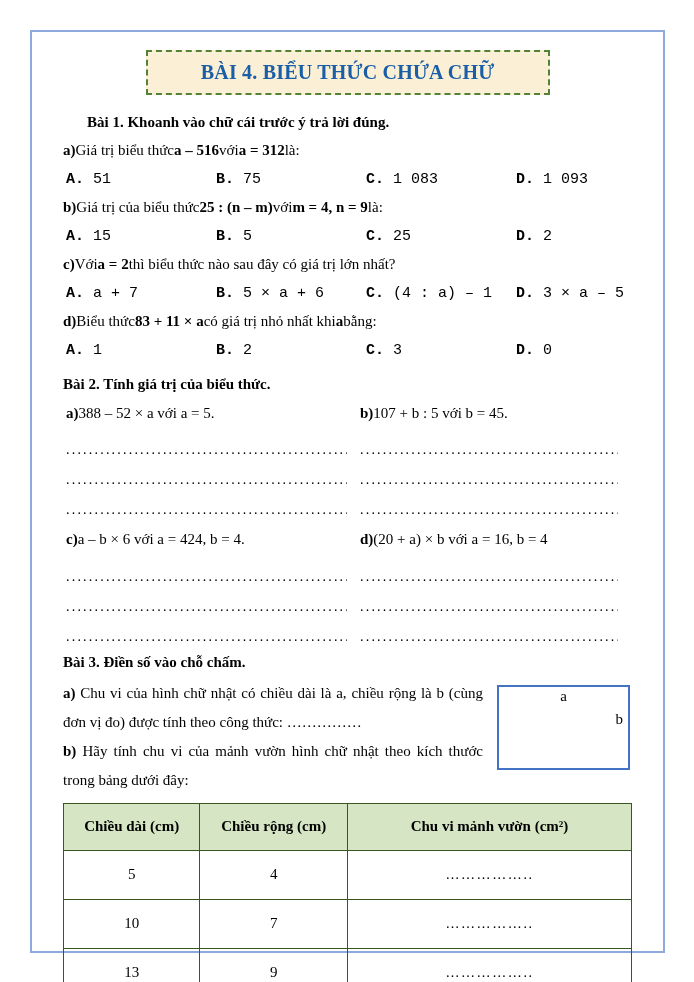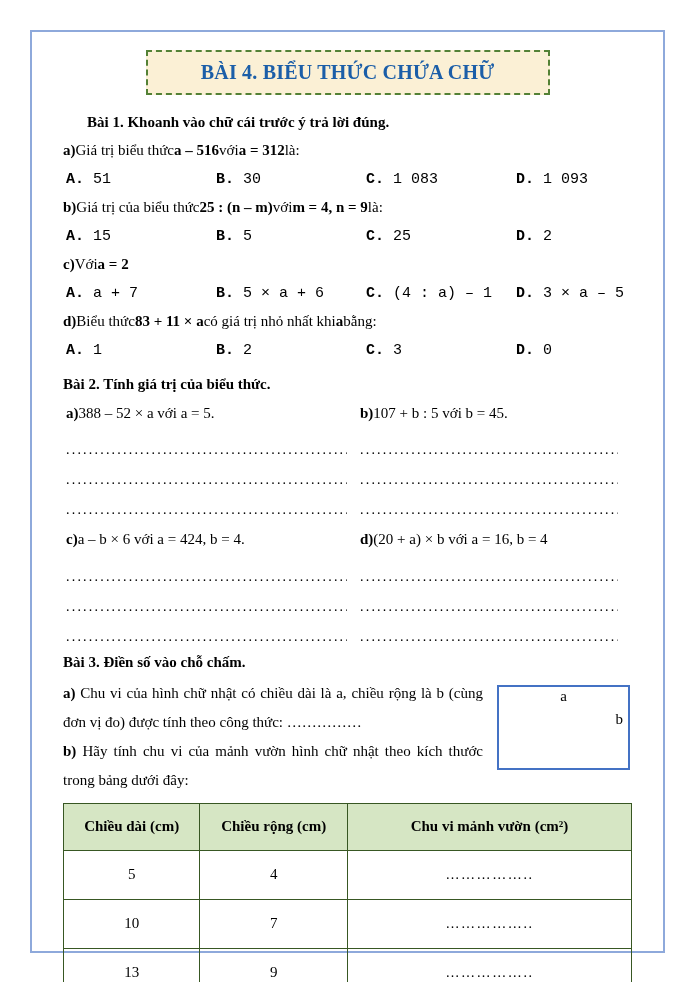--- a/index.html
+++ b/index.html
@@ -75,21 +75,21 @@
       <div class="line">
         <span class="b">a) </span>
         <span>Giá trị biểu thức </span>
         <span class="b">a – 516</span>
         <span> với </span>
         <span class="b">a = 312</span>
         <span> là:</span>
       </div>
       <div class="opts-row">
         <span class="opt"><span class="b">A.</span><span> 51</span></span>
-        <span class="opt"><span class="b">B.</span><span> 30</span></span>
+        <span class="opt"><span class="b">B.</span><span> 75</span></span>
         <span class="opt"><span class="b">C.</span><span> 1 083</span></span>
         <span class="opt"><span class="b">D.</span><span> 1 093</span></span>
       </div>
       <div class="line">
         <span class="b">b) </span>
         <span>Giá trị của biểu thức </span>
         <span class="b">25 : (n – m)</span>
         <span> với </span>
         <span class="b">m = 4, n = 9</span>
         <span> là:</span>
@@ -97,20 +97,21 @@
       <div class="opts-row">
         <span class="opt"><span class="b">A.</span><span> 15</span></span>
         <span class="opt"><span class="b">B.</span><span> 5</span></span>
         <span class="opt"><span class="b">C.</span><span> 25</span></span>
         <span class="opt"><span class="b">D.</span><span> 2</span></span>
       </div>
       <div class="line">
         <span class="b">c) </span>
         <span>Với </span>
         <span class="b">a = 2</span>
+        <span> thì biểu thức nào sau đây có giá trị lớn nhất?</span>
       </div>
       <div class="opts-row">
         <span class="opt"><span class="b">A.</span><span> a + 7</span></span>
         <span class="opt"><span class="b">B.</span><span> 5 × a + 6</span></span>
         <span class="opt"><span class="b">C.</span><span> (4 : a) – 1</span></span>
         <span class="opt"><span class="b">D.</span><span> 3 × a – 5</span></span>
       </div>
       <div class="line">
         <span class="b">d) </span>
         <span>Biểu thức </span>

